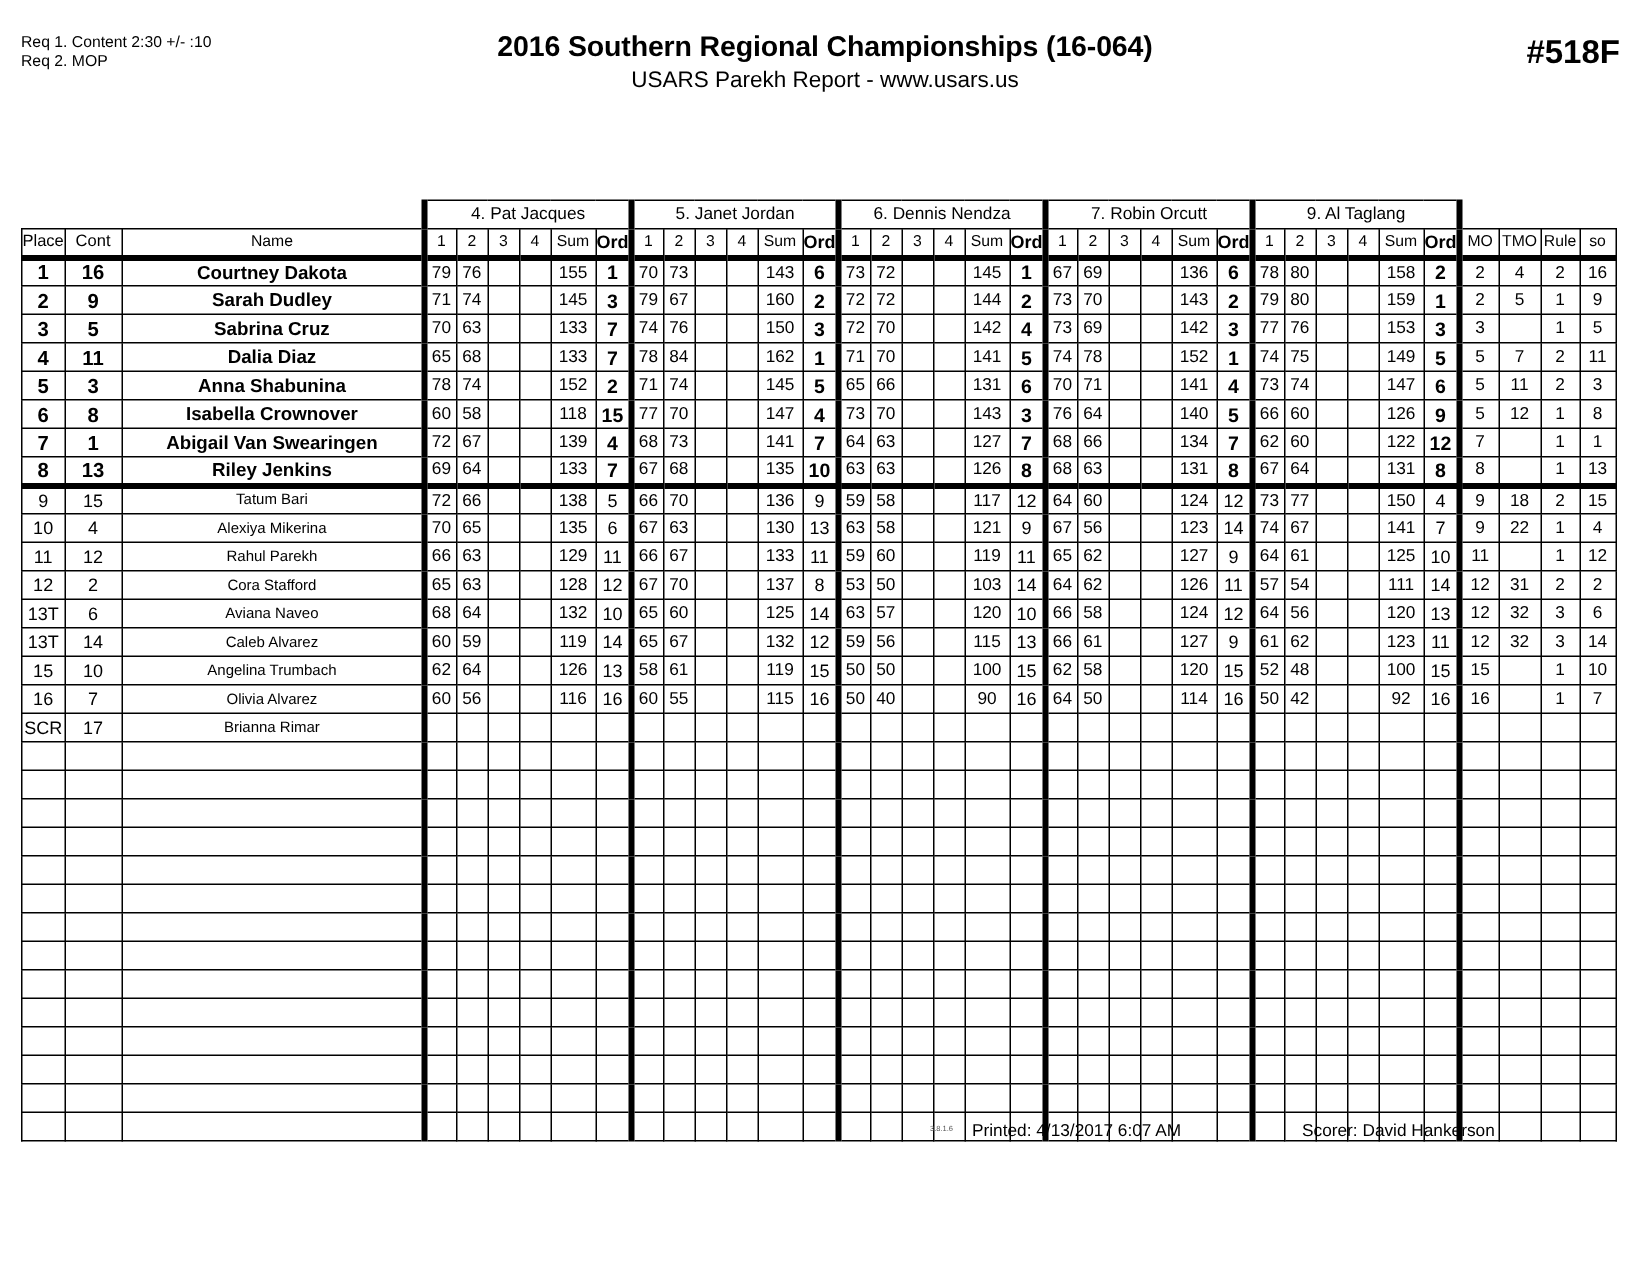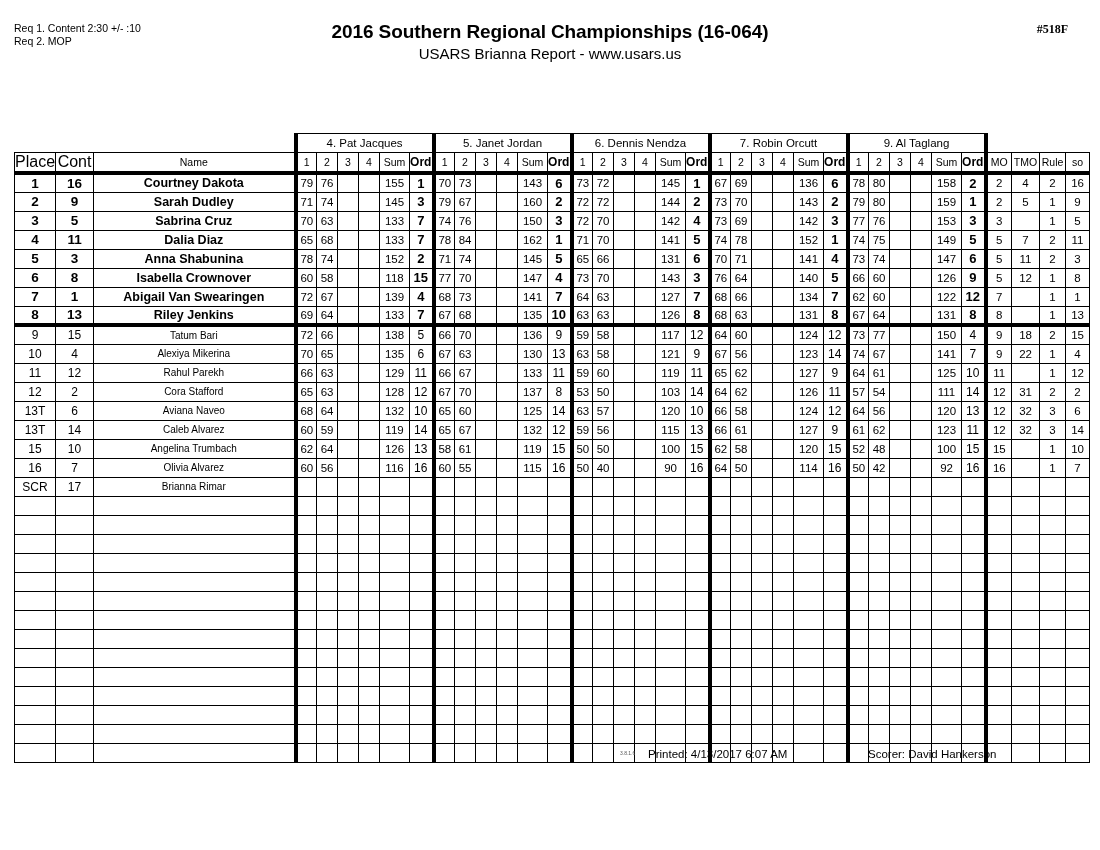--- a/index.html
+++ b/index.html
@@ -33,22 +33,22 @@
     font-size: 14.5px; font-weight: normal; line-height: 19px;
   }
   .t-event {
     font-size: 18px; font-weight: bold; line-height: 23px;
     letter-spacing: 0.1px;
   }
   .t-org {
     font-size: 15px; font-weight: normal; line-height: 21px;
   }
   .doc-id {
-    position: absolute; right: 32px; top: 22px;
-    font-size: 12px; font-weight: bold; font-family: Liberation Serif, serif;
+    position: absolute; right: 20px; top: 22px;
+    font-size: 22px; font-weight: bold;
   }
 
   
   .grid-wrap { position: absolute; left: 14px; top: 133px; }
   table.grid {
     border-collapse: collapse;
     table-layout: fixed;
     font-size: 11px;
   }
   table.grid td, table.grid th {
@@ -74,21 +74,21 @@
     text-align: left;
     padding-left: 6px;
     font-size: 11.5px;
     height: 20px;
   }
   .blank-head { border: none !important; }
 
   
   .colhead { font-size: 10.5px; height: 20px; }
   .colhead.ord { font-weight: bold; }
-  .h-place, .h-cont { font-size: 16px; }
+  .h-place, .h-cont { font-size: 11px; }
   .h-name { text-align: left; padding-left: 6px; font-size: 10.5px; }
 
   
   td.name { text-align: left; padding-left: 6px; font-size: 10px; }
   td.place, td.cont { font-size: 12px; }
   td.ord { font-weight: bold; font-size: 12px; }
   .num { font-size: 11.5px; }
 
   
   tr.top8 td.place, tr.top8 td.cont { font-weight: bold; font-size: 13.5px; }
@@ -126,21 +126,21 @@
 
 <div class="page">
 
   <div class="req-block">
     <span class="req-line">Req 1.  Content 2:30 +/- :10</span>
     <span class="req-line">Req 2.  MOP</span>
   </div>
 
   <div class="title-block">
     <div class="t-main">2016 Southern Regional Championships (16-064)</div>
-    <div class="t-org">USARS Brianna Report - www.usars.us</div>
+    <div class="t-org">USARS Parekh Report - www.usars.us</div>
   </div>
 
   <div class="doc-id">#518F</div>
 
   <div class="grid-wrap">
     <table class="grid">
       <colgroup id="cols">
           <col class="c-place">
           <col class="c-cont">
           <col class="c-name">

